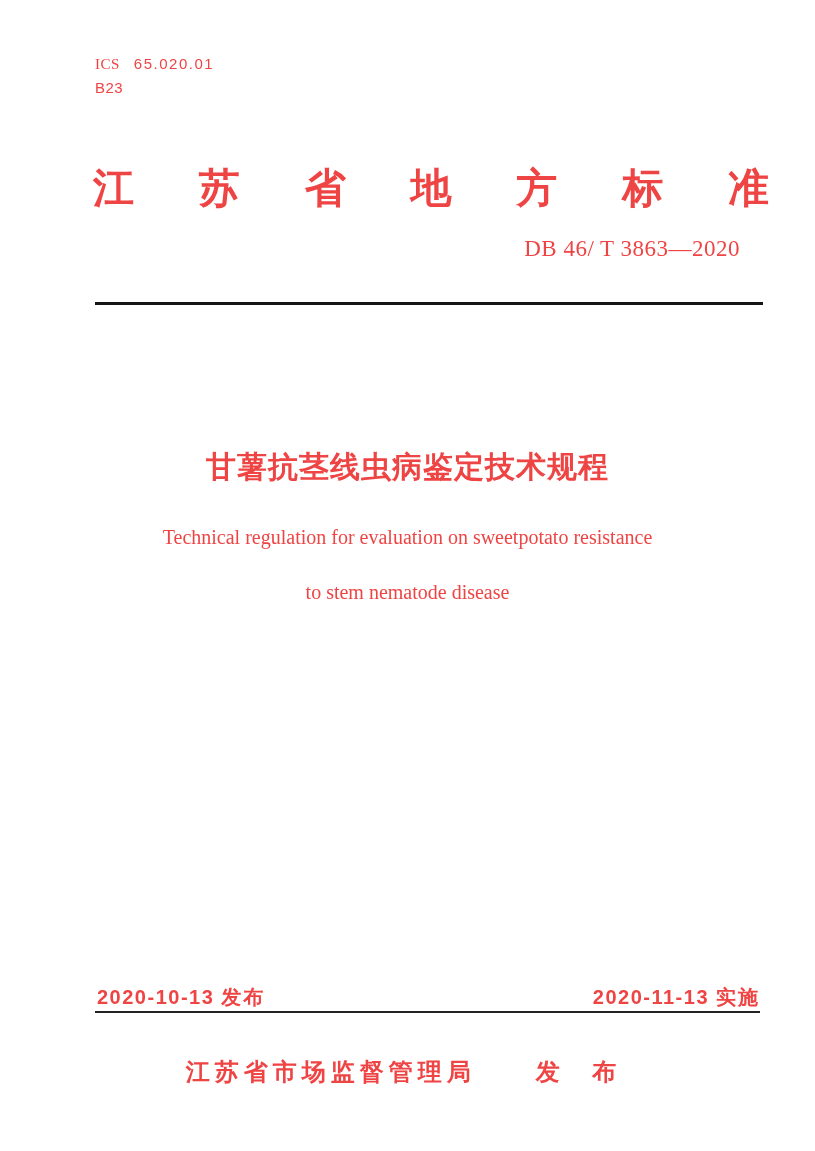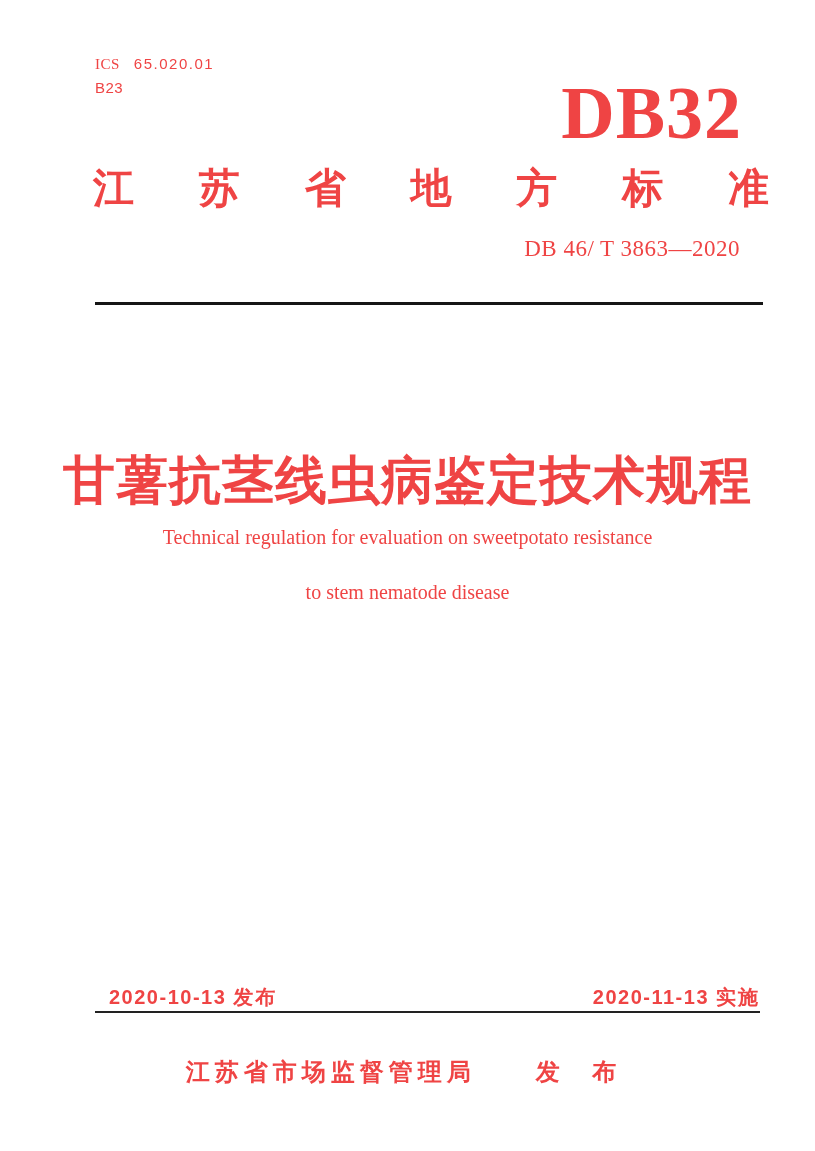--- a/index.html
+++ b/index.html
@@ -40,35 +40,35 @@
     position:absolute; top:220px; right:75px;
     font-family:"Liberation Serif", serif;
     font-size:23px; letter-spacing:0.5px; white-space:nowrap;
   }
 
   .rule-top { position:absolute; left:95px; right:52px; top:286px; height:3px; background:#151515; }
 
   .title-cn {
     position:absolute; left:0; right:0; top:433px;
     text-align:center;
-    font-size:52px; font-weight:700; letter-spacing:1px;
+    font-size:30px; font-weight:700; letter-spacing:1px;
     line-height:1.2;
   }
   .title-en {
     position:absolute; left:0; right:0;
     text-align:center;
     font-family:"Liberation Serif", serif;
     font-size:20px; line-height:1.2;
   }
   .title-en.l1 { top:509px; }
   .title-en.l2 { top:564px; }
 
   
   .dates-row {
-    position:absolute; left:109px; right:55px; top:968px;
+    position:absolute; left:97px; right:55px; top:968px;
     display:flex; justify-content:space-between;
     font-size:20px; font-weight:600; letter-spacing:1.5px;
     white-space:nowrap;
   }
   .date-label { margin-left:7px; letter-spacing:2px; }
   .rule-bottom { position:absolute; left:95px; right:55px; top:995px; height:2px; background:#222; }
 
   
   .footer-row {
     position:absolute; left:0; right:0; top:1040px;
@@ -84,21 +84,20 @@
 
 <div class="page">
 
   <div class="ics-block">
     <div class="ics-line">
       <span class="ics-label">ICS</span><span class="ics-code">65.020.01</span>
     </div>
     <div class="ics-line class-code">B23</div>
   </div>
 
-  <div class="db-logo">DB32</div>
 
   <div class="standard-type">
     <span>江</span>
     <span>苏</span>
     <span>省</span>
     <span>地</span>
     <span>方</span>
     <span>标</span>
     <span>准</span>
   </div>

